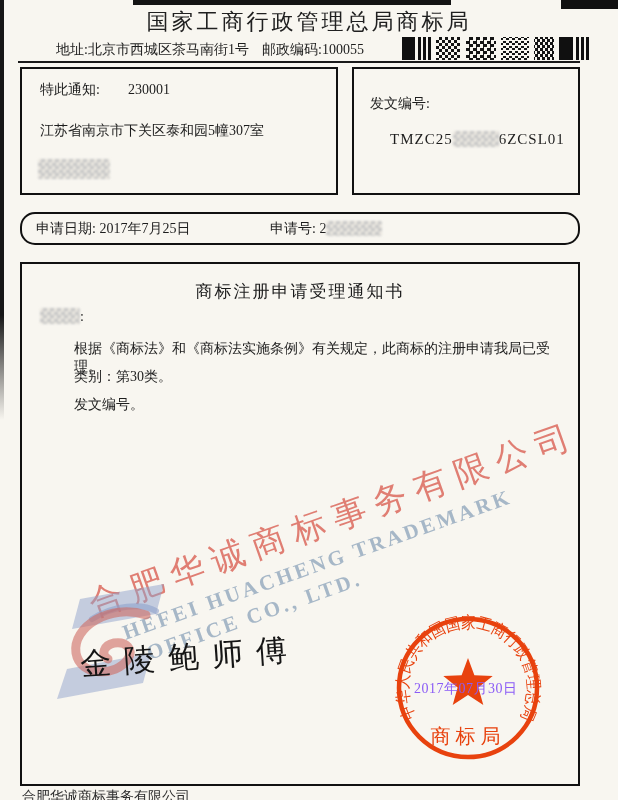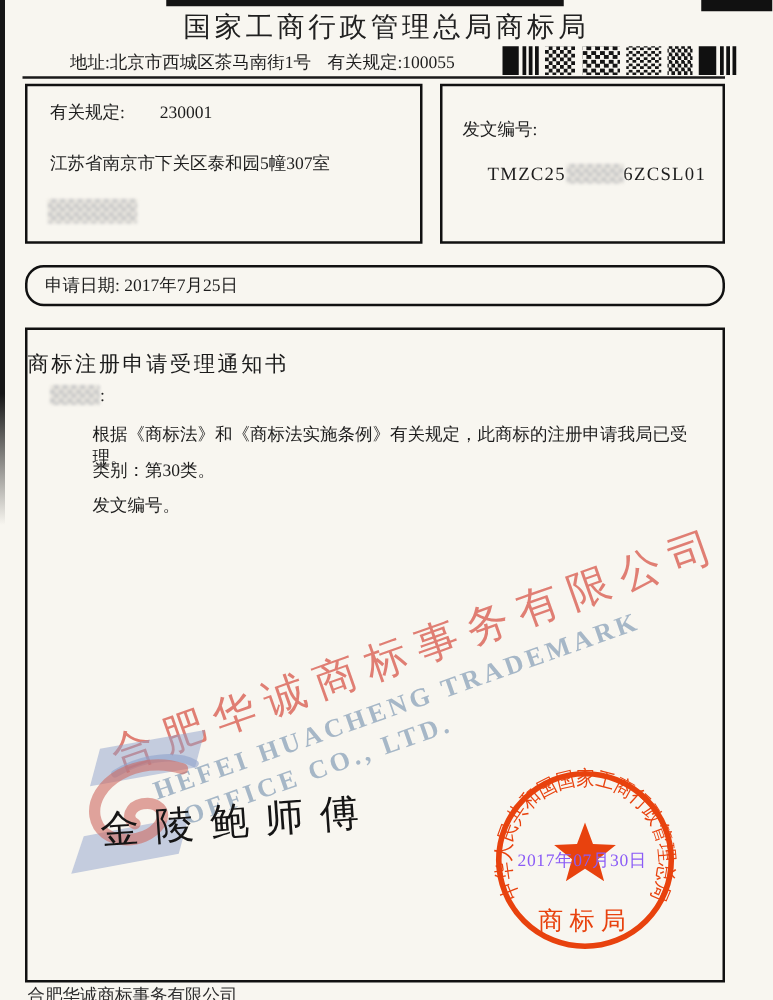--- a/index.html
+++ b/index.html
@@ -45,21 +45,21 @@
 
   .box-recipient .line1{position:absolute;left:18px;top:12px;font-size:14px;}
   .box-recipient .line1 .val{margin-left:28px;}
   .box-recipient .line2{position:absolute;left:18px;top:53px;font-size:14px;}
   .box-docnum .label{position:absolute;left:16px;top:26px;font-size:14px;}
   .box-docnum .value{position:absolute;left:36px;top:62px;font-size:15px;letter-spacing:1px;}
 
   .box-daterow .dt{position:absolute;left:14px;top:6px;font-size:14px;}
   .box-daterow .an{position:absolute;left:248px;top:6px;font-size:14px;}
 
-  .notice-title{position:absolute;left:0;top:16px;width:100%;
+  .notice-title{position:absolute;left:0;top:16px;width:100%;text-align:center;
     font-size:17px;letter-spacing:2px;color:#1b1b1b;}
   .salutation{position:absolute;left:18px;top:44px;font-size:14px;}
   .para{position:absolute;left:52px;top:76px;width:486px;font-size:14px;line-height:1.3;}
   .category{position:absolute;left:52px;top:104px;font-size:14px;}
   .closing{position:absolute;left:52px;top:132px;font-size:14px;}
 
   
   .blur-patch{
     background:repeating-conic-gradient(#c7c7c7 0% 25%, #e9e6df 0% 50%) 0 0/7px 7px;
     filter:blur(1.1px);border-radius:2px;display:inline-block;vertical-align:-3px;}
@@ -89,58 +89,62 @@
 </style>
 </head>
 <body>
 
 <div class="abs artifact-top-bar"></div>
 <div class="abs artifact-top-right"></div>
 <div class="abs artifact-left-strip"></div>
 
 <div class="abs doc-title">国家工商行政管理总局商标局</div>
 <div class="abs addr-line">地址:北京市西城区茶马南街1号</div>
-<div class="abs postcode-line">有关规定:100055</div>
+<div class="abs postcode-line">邮政编码:100055</div>
 
 <div class="abs barcode">
   <div class="bc-block"></div>
   <div class="bc-bar"></div>
   <div class="bc-bar"></div>
   <div class="bc-bar"></div>
   <div class="bc-cluster bc-c1"></div>
   <div class="bc-cluster bc-c2"></div>
   <div class="bc-cluster bc-c3"></div>
   <div class="bc-cluster bc-c4"></div>
   <div class="bc-block2"></div>
   <div class="bc-bar"></div>
   <div class="bc-bar"></div>
   <div class="bc-bar"></div>
 </div>
 
 <div class="abs header-rule"></div>
 
 <div class="abs box box-recipient">
   <div class="line1">
-    <span>有关规定:</span><span class="val">230001</span>
+    <span>特此通知:</span><span class="val">230001</span>
   </div>
   <div class="line2">江苏省南京市下关区泰和园5幢307室</div>
   <div class="blur-patch blur-name"></div>
 </div>
 
 <div class="abs box box-docnum">
   <div class="label">发文编号:</div>
   <div class="value">
     <span>TMZC25</span><span class="blur-patch blur-inline-doc"></span><span>6ZCSL01</span>
   </div>
 </div>
 
 <div class="abs box box-daterow">
   <div class="dt">
     <span>申请日期:</span>
     <span>2017年7月25日</span>
+  </div>
+  <div class="an">
+    <span>申请号:</span>
+    <span>2</span><span class="blur-patch blur-inline-app"></span>
   </div>
 </div>
 
 <div class="abs box box-main">
   <div class="notice-title">商标注册申请受理通知书</div>
   <div class="salutation">
     <span class="blur-patch blur-salut"></span><span>:</span>
   </div>
   <div class="para">根据《商标法》和《商标法实施条例》有关规定，此商标的注册申请我局已受理。</div>
   <div class="category">类别：第30类。</div>

